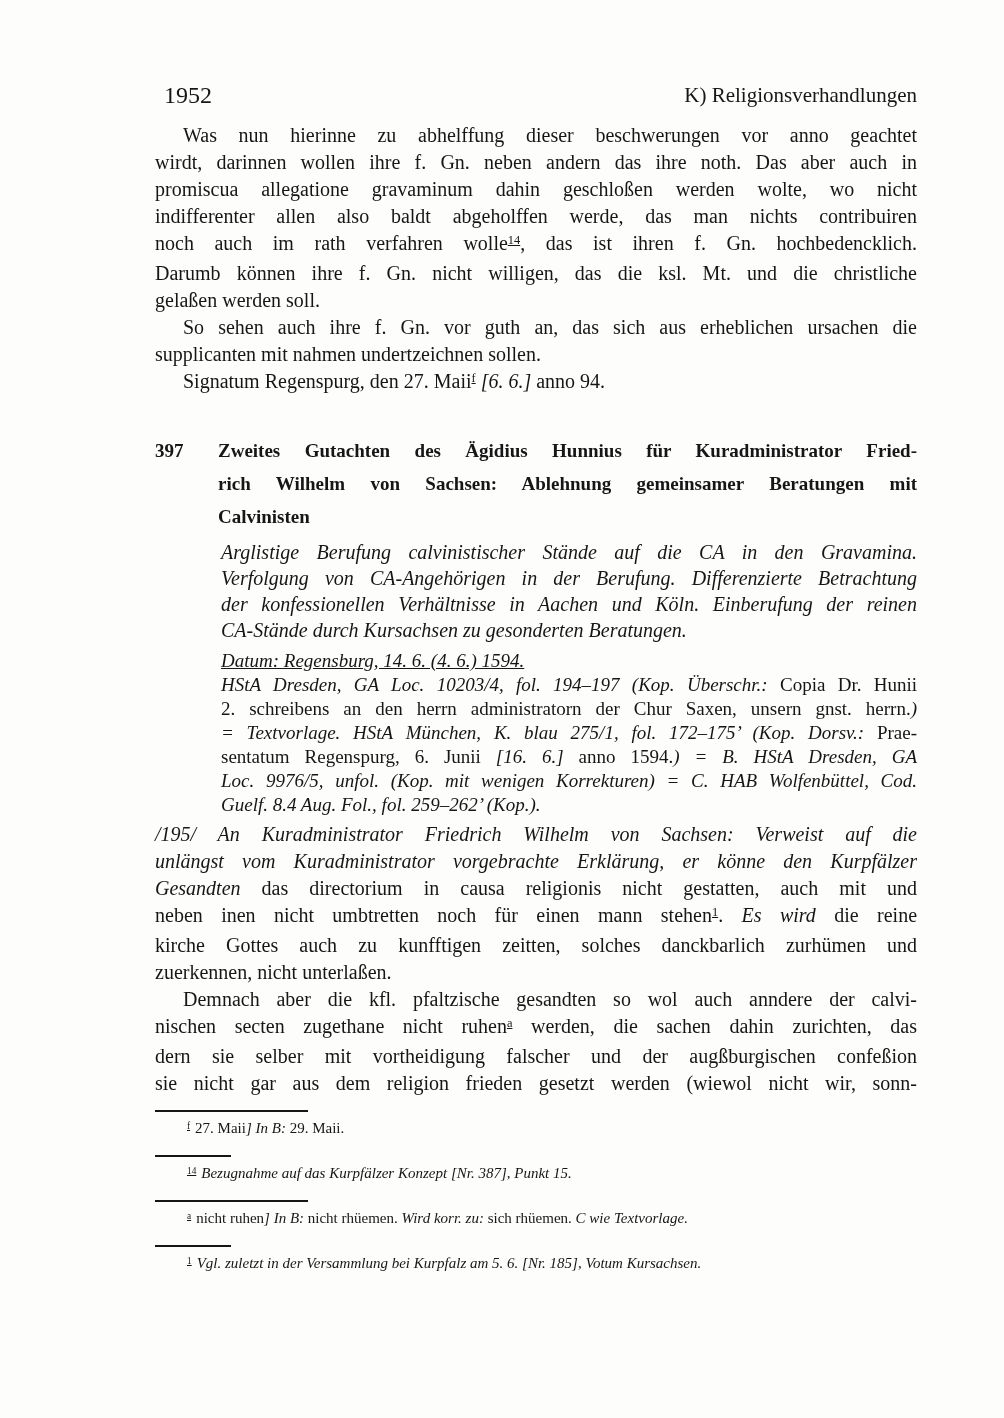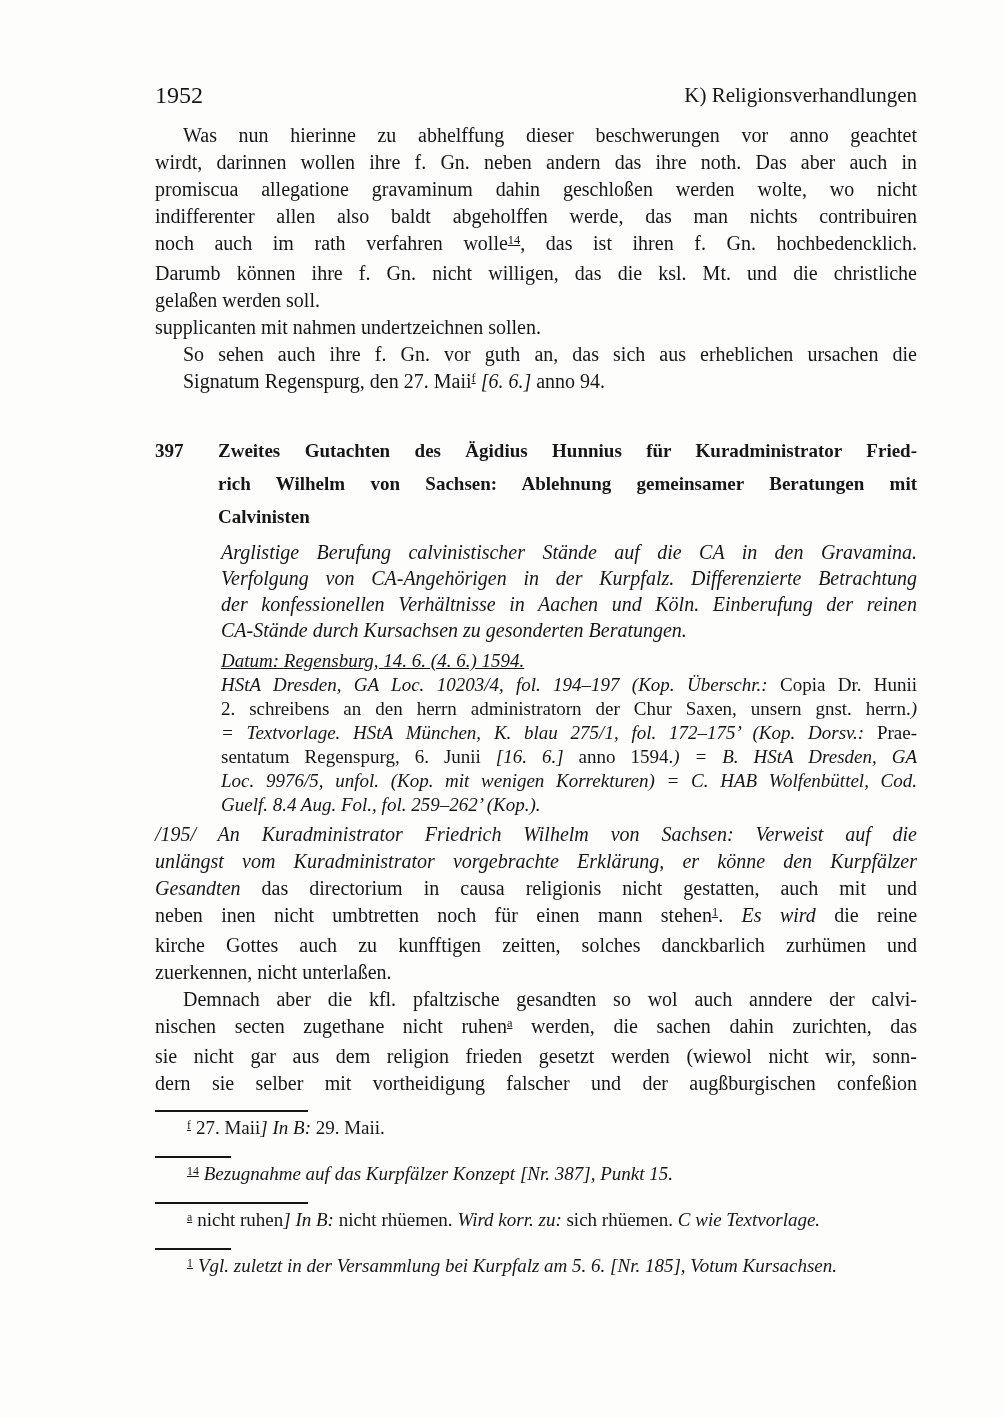--- a/index.html
+++ b/index.html
@@ -9,42 +9,42 @@
   html,body{margin:0;padding:0;}
   body{
     width:1004px;height:1418px;
     background:var(--paper);
     color:var(--ink);
     font-family:"Liberation Serif","DejaVu Serif",serif;
     position:relative;
     overflow:hidden;
   }
   .header{position:absolute;top:82px;left:155px;width:762px;height:28px;}
-  .pgnum{position:absolute;left:0;top:0;font-size:24px;line-height:26px;}
+  .pgnum{position:absolute;left:9px;top:0;font-size:24px;line-height:26px;}
   .runhead{display:block;text-align:right;font-size:21px;line-height:26px;}
 
   .text-column{position:absolute;left:155px;top:0;width:762px;}
 
   .line{text-align:justify;text-align-last:justify;}
   .line.left{text-align-last:left;}
   .line.ind{text-indent:28px;}
 
   .seg-i{font-style:italic;}
   .seg-b{font-weight:700;margin-top:20px;}
   .seg-sup{font-size:62%;position:relative;top:-0.45em;text-decoration:underline;}
 
   .blk.body,.blk.entry{font-size:20px;line-height:27px;}
   .blk.summary{font-size:20px;line-height:26px;margin-left:66px;width:696px;}
   .blk.datum,.blk.provenance{font-size:19px;line-height:24px;margin-left:66px;width:696px;}
 
   .blk.numbered-heading{font-size:19px;line-height:33px;font-weight:700;position:relative;}
   .head-num{position:absolute;left:0;top:0;}
   .head-lines{margin-left:63px;}
 
-  .blk.footnote{font-size:19px;line-height:24px;margin-top:13px;}
+  .blk.footnote{font-size:15px;line-height:24px;margin-top:13px;}
   .fn-rule{height:2px;background:var(--ink);margin-bottom:4px;}
   .rule-long{width:153px;}
   .rule-short{width:76px;}
   .fn-line{padding-left:32px;text-align:left;text-align-last:left;}
   .fn-marker{margin-right:5px;}
 
   
   [data-name="opening-paragraph-1"]{margin-top:122px;}
   [data-name="heading-397"]{margin-top:36px;}
   [data-name="summary"]{margin-top:6px;}
@@ -64,37 +64,37 @@
     <div class="blk body" data-name="opening-paragraph-1">
       <div class="line ind" data-name="text-line"><span class="seg-r" data-name="text-segment">Was nun hierinne zu abhelffung dieser beschwerungen vor anno geachtet</span></div>
       <div class="line" data-name="text-line"><span class="seg-r" data-name="text-segment">wirdt, darinnen wollen ihre f. Gn. neben andern das ihre noth. Das aber auch in</span></div>
       <div class="line" data-name="text-line"><span class="seg-r" data-name="text-segment">promiscua allegatione gravaminum dahin geschloßen werden wolte, wo nicht</span></div>
       <div class="line" data-name="text-line"><span class="seg-r" data-name="text-segment">indifferenter allen also baldt abgeholffen werde, das man nichts contribuiren</span></div>
       <div class="line" data-name="text-line"><span class="seg-r" data-name="text-segment">noch auch im rath verfahren wolle</span><span class="seg-sup" data-name="superscript-note-marker">14</span><span class="seg-r" data-name="text-segment">, das ist ihren f. Gn. hochbedencklich.</span></div>
       <div class="line" data-name="text-line"><span class="seg-r" data-name="text-segment">Darumb können ihre f. Gn. nicht willigen, das die ksl. Mt. und die christliche</span></div>
       <div class="line left" data-name="text-line"><span class="seg-r" data-name="text-segment">gelaßen werden soll.</span></div>
     </div>
     <div class="blk body" data-name="opening-paragraph-2">
+      <div class="line ind" data-name="text-line"><span class="seg-r" data-name="text-segment">So sehen auch ihre f. Gn. vor guth an, das sich aus erheblichen ursachen die</span></div>
       <div class="line left" data-name="text-line"><span class="seg-r" data-name="text-segment">supplicanten mit nahmen undertzeichnen sollen.</span></div>
-      <div class="line ind" data-name="text-line"><span class="seg-r" data-name="text-segment">So sehen auch ihre f. Gn. vor guth an, das sich aus erheblichen ursachen die</span></div>
     </div>
     <div class="blk body" data-name="signatum-line">
       <div class="line left ind" data-name="text-line"><span class="seg-r" data-name="text-segment">Signatum Regenspurg, den 27. Maii</span><span class="seg-sup" data-name="superscript-note-marker">f</span><span class="seg-i" data-name="text-segment"> [6. 6.]</span><span class="seg-r" data-name="text-segment"> anno 94.</span></div>
     </div>
     <div class="blk numbered-heading" data-name="heading-397">
       <span class="head-num" data-name="entry-number">397</span>
       <div class="head-lines" data-name="entry-heading-lines">
         <div class="line" data-name="text-line"><span class="seg-b" data-name="text-segment">Zweites Gutachten des Ägidius Hunnius für Kuradministrator Fried-</span></div>
         <div class="line" data-name="text-line"><span class="seg-b" data-name="text-segment">rich Wilhelm von Sachsen: Ablehnung gemeinsamer Beratungen mit</span></div>
         <div class="line left" data-name="text-line"><span class="seg-b" data-name="text-segment">Calvinisten</span></div>
       </div>
     </div>
     <div class="blk summary" data-name="summary">
       <div class="line" data-name="text-line"><span class="seg-i" data-name="text-segment">Arglistige Berufung calvinistischer Stände auf die CA in den Gravamina.</span></div>
-      <div class="line" data-name="text-line"><span class="seg-i" data-name="text-segment">Verfolgung von CA-Angehörigen in der Kurpfalz. Differenzierte Betrachtung</span></div>
+      <div class="line" data-name="text-line"><span class="seg-i" data-name="text-segment">Verfolgung von CA-Angehörigen in der Berufung. Differenzierte Betrachtung</span></div>
       <div class="line" data-name="text-line"><span class="seg-i" data-name="text-segment">der konfessionellen Verhältnisse in Aachen und Köln. Einberufung der reinen</span></div>
       <div class="line left" data-name="text-line"><span class="seg-i" data-name="text-segment">CA-Stände durch Kursachsen zu gesonderten Beratungen.</span></div>
     </div>
     <div class="blk datum" data-name="datum-line">
       <div class="line left" data-name="text-line"><span class="seg-i" data-name="text-segment">Datum: Regensburg, 14. 6. (4. 6.) 1594.</span></div>
     </div>
     <div class="blk provenance" data-name="provenance">
       <div class="line" data-name="text-line"><span class="seg-i" data-name="text-segment">HStA Dresden, GA Loc. 10203/4, fol. 194–197 (Kop. Überschr.: </span><span class="seg-r" data-name="text-segment">Copia Dr. Hunii</span></div>
       <div class="line" data-name="text-line"><span class="seg-r" data-name="text-segment">2. schreibens an den herrn administratorn der Chur Saxen, unsern gnst. herrn.</span><span class="seg-i" data-name="text-segment">)</span></div>
       <div class="line" data-name="text-line"><span class="seg-i" data-name="text-segment">= Textvorlage. HStA München, K. blau 275/1, fol. 172–175’ (Kop. Dorsv.: </span><span class="seg-r" data-name="text-segment">Prae-</span></div>
@@ -106,22 +106,22 @@
       <div class="line" data-name="text-line"><span class="seg-i" data-name="text-segment">/195/ An Kuradministrator Friedrich Wilhelm von Sachsen: Verweist auf die</span></div>
       <div class="line" data-name="text-line"><span class="seg-i" data-name="text-segment">unlängst vom Kuradministrator vorgebrachte Erklärung, er könne den Kurpfälzer</span></div>
       <div class="line" data-name="text-line"><span class="seg-i" data-name="text-segment">Gesandten </span><span class="seg-r" data-name="text-segment">das directorium in causa religionis nicht gestatten, auch mit und</span></div>
       <div class="line" data-name="text-line"><span class="seg-r" data-name="text-segment">neben inen nicht umbtretten noch für einen mann stehen</span><span class="seg-sup" data-name="superscript-note-marker">1</span><span class="seg-r" data-name="text-segment">. </span><span class="seg-i" data-name="text-segment">Es wird</span><span class="seg-r" data-name="text-segment"> die reine</span></div>
       <div class="line" data-name="text-line"><span class="seg-r" data-name="text-segment">kirche Gottes auch zu kunfftigen zeitten, solches danckbarlich zurhümen und</span></div>
       <div class="line left" data-name="text-line"><span class="seg-r" data-name="text-segment">zuerkennen, nicht unterlaßen.</span></div>
     </div>
     <div class="blk entry" data-name="entry-text-2">
       <div class="line ind" data-name="text-line"><span class="seg-r" data-name="text-segment">Demnach aber die kfl. pfaltzische gesandten so wol auch anndere der calvi-</span></div>
       <div class="line" data-name="text-line"><span class="seg-r" data-name="text-segment">nischen secten zugethane nicht ruhen</span><span class="seg-sup" data-name="superscript-note-marker">a</span><span class="seg-r" data-name="text-segment"> werden, die sachen dahin zurichten, das</span></div>
+      <div class="line" data-name="text-line"><span class="seg-r" data-name="text-segment">dern sie selber mit vortheidigung falscher und der augßburgischen confeßion</span></div>
       <div class="line" data-name="text-line"><span class="seg-r" data-name="text-segment">sie nicht gar aus dem religion frieden gesetzt werden (wiewol nicht wir, sonn-</span></div>
-      <div class="line" data-name="text-line"><span class="seg-r" data-name="text-segment">dern sie selber mit vortheidigung falscher und der augßburgischen confeßion</span></div>
     </div>
     <div class="blk footnote" data-name="footnote-f">
       <div class="fn-rule rule-long" data-name="footnote-separator-rule"></div>
       <div class="line fn-line" data-name="footnote-text"><span class="seg-sup fn-marker" data-name="footnote-marker">f</span><span class="seg-r" data-name="text-segment">27. Maii</span><span class="seg-i" data-name="text-segment">] In B: </span><span class="seg-r" data-name="text-segment">29. Maii.</span></div>
     </div>
     <div class="blk footnote" data-name="footnote-14">
       <div class="fn-rule rule-short" data-name="footnote-separator-rule"></div>
       <div class="line fn-line" data-name="footnote-text"><span class="seg-sup fn-marker" data-name="footnote-marker">14</span><span class="seg-i" data-name="text-segment">Bezugnahme auf das Kurpfälzer Konzept [Nr. 387], Punkt 15.</span></div>
     </div>
     <div class="blk footnote" data-name="footnote-a">

